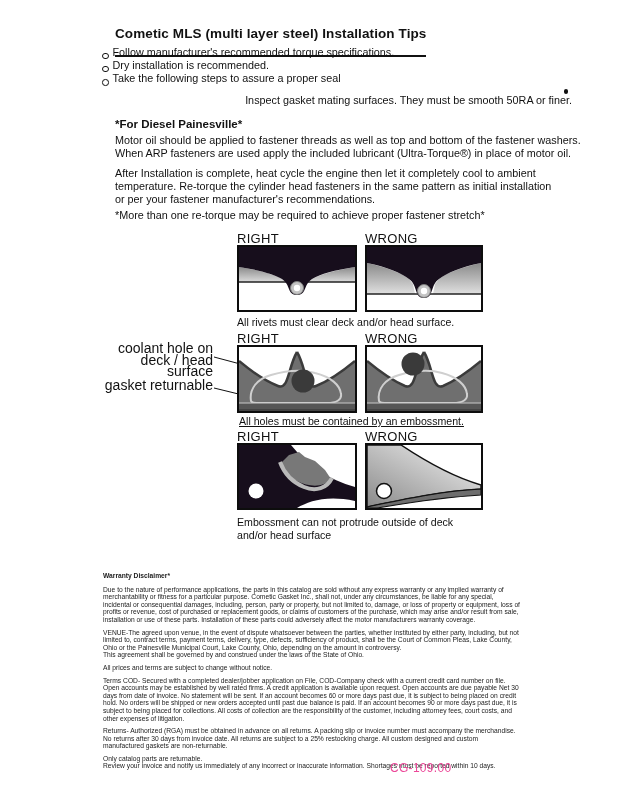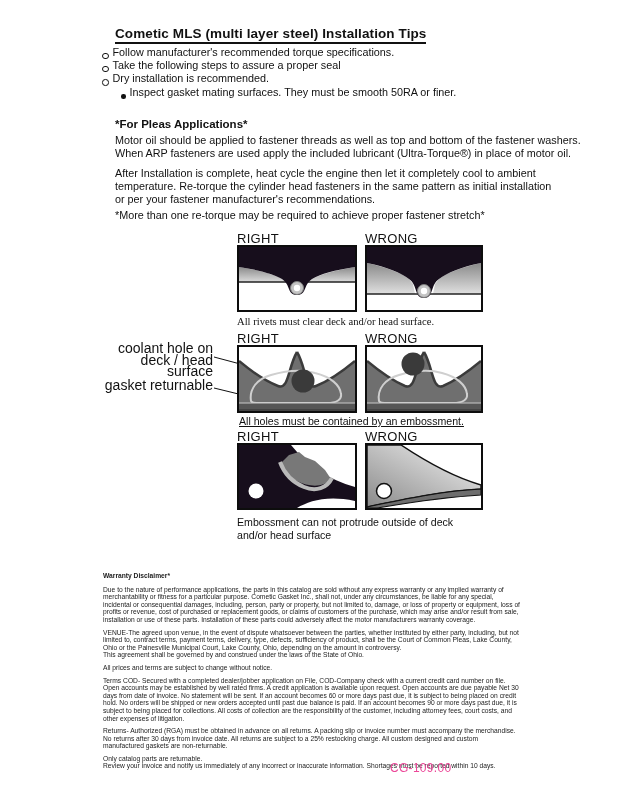--- a/index.html
+++ b/index.html
@@ -1,26 +1,26 @@
 <!DOCTYPE html>
 <html><head>
 <meta charset="utf-8">
 <style>
   html,body{margin:0;padding:0;background:#ffffff;}
   body{width:618px;height:800px;position:relative;font-family:"Liberation Sans",sans-serif;color:#111;overflow:hidden;}
   .abs{position:absolute;}
   .pre{white-space:pre-line;}
   
-  .title{left:115px;top:26px;font-size:13.5px;font-weight:bold;border-bottom:2px solid #111;padding-bottom:1px;letter-spacing:.1px;}
+  .title{left:115px;top:26px;font-size:13.5px;font-weight:bold;border-bottom:2px solid #111;padding-bottom:14px;letter-spacing:.1px;}
   
   .tips{left:102px;top:46px;font-size:10.8px;line-height:13.2px;width:470px;}
   .tip-row{display:flex;align-items:flex-end;}
   .b1{width:4.5px;height:4.5px;border:1px solid #111;border-radius:50%;margin:3.5px 4px 0 0;flex:none;}
   .b2{width:4.5px;height:4.5px;background:#111;border-radius:50%;margin:3.5px 4px 0 0;flex:none;}
-  .indent{margin-left:19px;}
+  .indent{margin-left:19px;flex-direction:column;}
   
   .diesel-h{left:115px;top:118px;font-size:11.5px;font-weight:bold;}
   .para{left:115px;font-size:10.8px;line-height:13px;width:470px;}
   
   .rw{font-size:13px;letter-spacing:.3px;text-align:left;}
   .cap{font-size:10.6px;line-height:12.5px;}
   .panel{border:2px solid #0d0d0d;background:#fff;}
   .panel svg{display:block;}
   .side-label{font-size:14px;line-height:11.5px;text-align:right;}
   
@@ -35,33 +35,33 @@
 
 <div class="abs title">Cometic MLS (multi layer steel) Installation Tips</div>
 
 <div class="abs tips">
   <div class="tip-row">
       <span class="b1"></span>
       <span>Follow manufacturer's recommended torque specifications.</span>
     </div>
   <div class="tip-row">
       <span class="b1"></span>
-      <span>Take the following steps to assure a proper seal</span>
+      <span>Dry installation is recommended.</span>
     </div>
   <div class="tip-row">
       <span class="b1"></span>
-      <span>Dry installation is recommended.</span>
+      <span>Take the following steps to assure a proper seal</span>
     </div>
   <div class="tip-row indent">
       <span class="b2"></span>
       <span>Inspect gasket mating surfaces.  They must be smooth 50RA or finer.</span>
     </div>
 </div>
 
-<div class="abs diesel-h">*For Pleas Applications*</div>
+<div class="abs diesel-h">*For Diesel Painesville*</div>
 <div class="abs para pre" style="top:134px;">Motor oil should be applied to fastener threads as well as top and bottom of the fastener washers.
 When ARP fasteners are used apply the included lubricant (Ultra-Torque®) in place of motor oil.</div>
 <div class="abs para pre" style="top:167px;">After Installation is complete, heat cycle the engine then let it completely cool to ambient
 temperature. Re-torque the cylinder head fasteners in the same pattern as initial installation
 or per your fastener manufacturer's recommendations.</div>
 <div class="abs para" style="top:209px;">*More than one re-torque may be required to achieve proper fastener stretch*</div>
 
 <div class="abs rw" style="left:237px;top:231px;width:120px;">RIGHT</div>
 <div class="abs rw" style="left:365px;top:231px;width:118px;">WRONG</div>
 
@@ -92,21 +92,21 @@
       </defs>
     <rect width="114" height="63" fill="#ffffff"></rect>
     <path d="M0,16 C18,20 33,25 42,32 L46,37 L48,47 L0,47 Z" fill="url(#gw2)"></path>
     <path d="M114,16 C96,20 81,25 72,32 L68,37 L66,47 L114,47 Z" fill="url(#gw2)"></path>
     <line x1="0" y1="47" x2="114" y2="47" stroke="#222" stroke-width="1.3"></line>
     <path d="M0,0 H114 V16 C94,20 80,26 72,32 C63,38 67,51 57,51 C47,51 51,38 42,32 C34,26 20,20 0,16 Z" fill="#170e1c"></path>
     <circle cx="57" cy="44" r="6.5" fill="#c4c4c4" stroke="#7d7d7d" stroke-width="1"></circle>
     <circle cx="57" cy="44" r="3.2" fill="#ffffff"></circle>
   </svg>
 </div>
-<div class="abs cap" style="left:237px;top:316px;font-family:Liberation Serif, serif;">All rivets must clear deck and/or head surface.</div>
+<div class="abs cap" style="left:237px;top:316px;">All rivets must clear deck and/or head surface.</div>
 
 <div class="abs rw" style="left:237px;top:331px;width:120px;">RIGHT</div>
 <div class="abs rw" style="left:365px;top:331px;width:118px;">WRONG</div>
 
 <div class="abs side-label pre" style="left:100px;top:343px;width:113px;">coolant hole on
 deck / head surface</div>
 <div class="abs side-label" style="left:96px;top:380px;width:117px;">gasket returnable</div>
 
 <svg class="abs" style="left:205px;top:342px;" width="110" height="62" viewBox="0 0 110 62">
   <line x1="9" y1="15" x2="99" y2="39" stroke="#111" stroke-width="1"></line>

